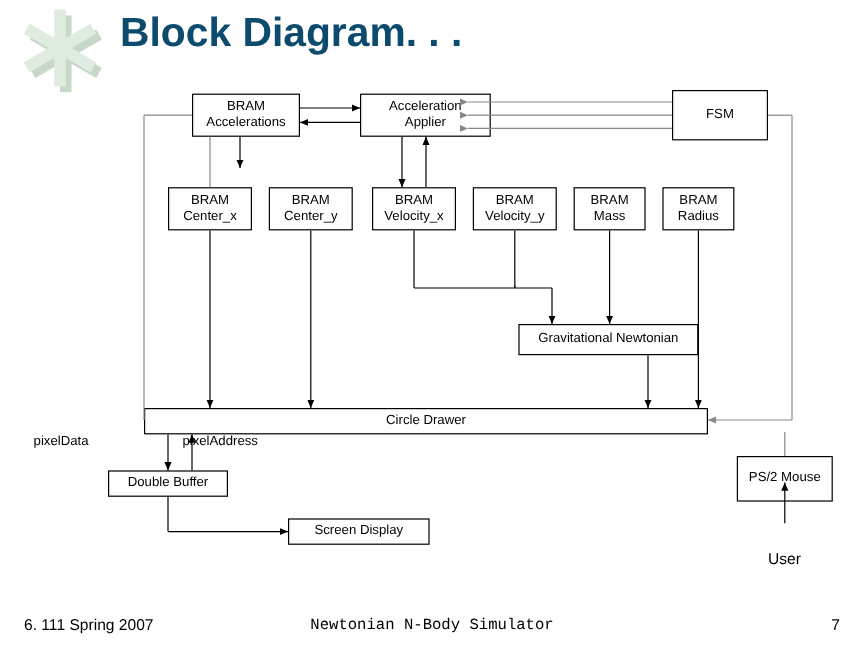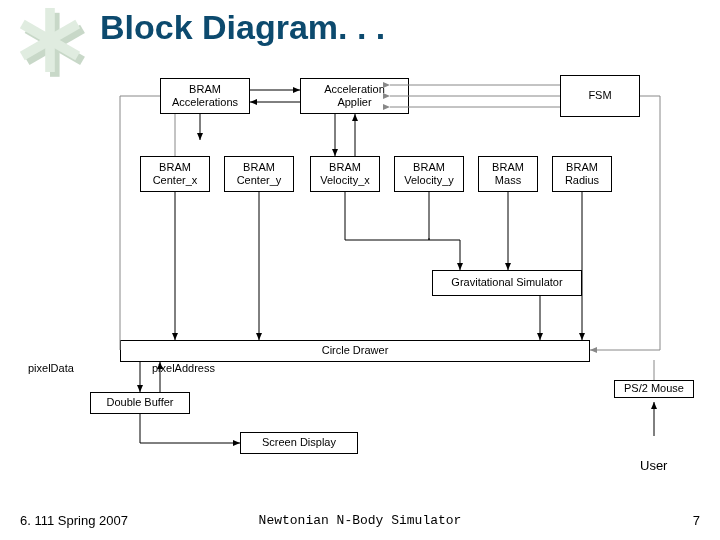--- a/index.html
+++ b/index.html
@@ -115,39 +115,39 @@
 <div class="box" style="left:478px; top:156px; width:60px; height:36px;">
   <span>BRAM</span>
   <span>Mass</span>
 </div>
 <div class="box" style="left:552px; top:156px; width:60px; height:36px;">
   <span>BRAM</span>
   <span>Radius</span>
 </div>
 
 <div class="box" style="left:432px; top:270px; width:150px; height:26px;">
-  <span>Gravitational Simulator</span>
+  <span>Gravitational Newtonian</span>
 </div>
 
 <div class="box" style="left:120px; top:340px; width:470px; height:22px;">
   <span>Circle Drawer</span>
 </div>
 
 <div class="label" style="left:28px; top:362px;">pixelData</div>
 <div class="label" style="left:152px; top:362px;">pixelAddress</div>
 
 <div class="box" style="left:90px; top:392px; width:100px; height:22px;">
   <span>Double Buffer</span>
 </div>
 
 <div class="box" style="left:240px; top:432px; width:118px; height:22px;">
   <span>Screen Display</span>
 </div>
 
-<div class="box" style="left:614px; top:380px; width:80px; height:18px;">
+<div class="box" style="left:614px; top:380px; width:80px; height:38px;">
   <span>PS/2 Mouse</span>
 </div>
 
 <div class="label" style="left:640px; top:438px; font-size:13px;margin-top:20px;">User</div>
 
 <div class="footer-left">6. 111 Spring 2007</div>
 <div class="footer-center">Newtonian N-Body Simulator</div>
 <div class="footer-right">7</div>
 
 <svg class="wires">

